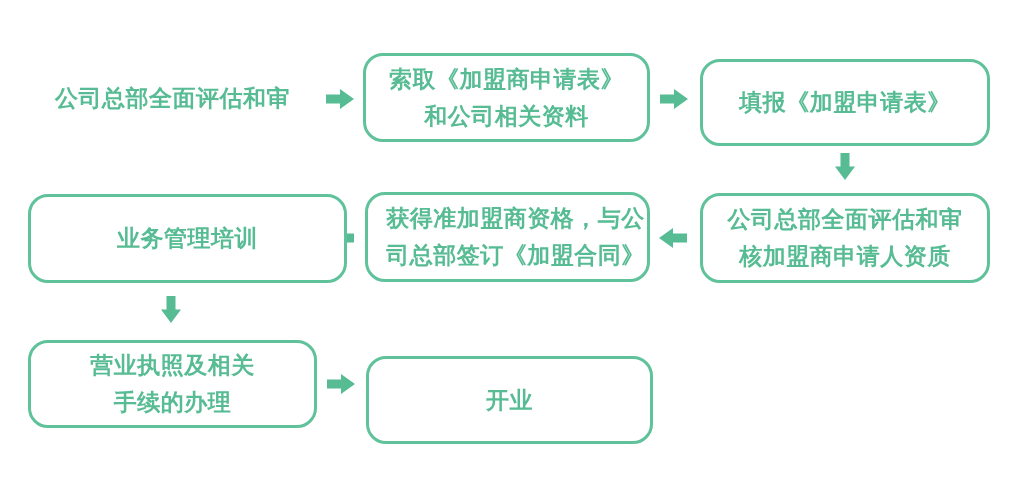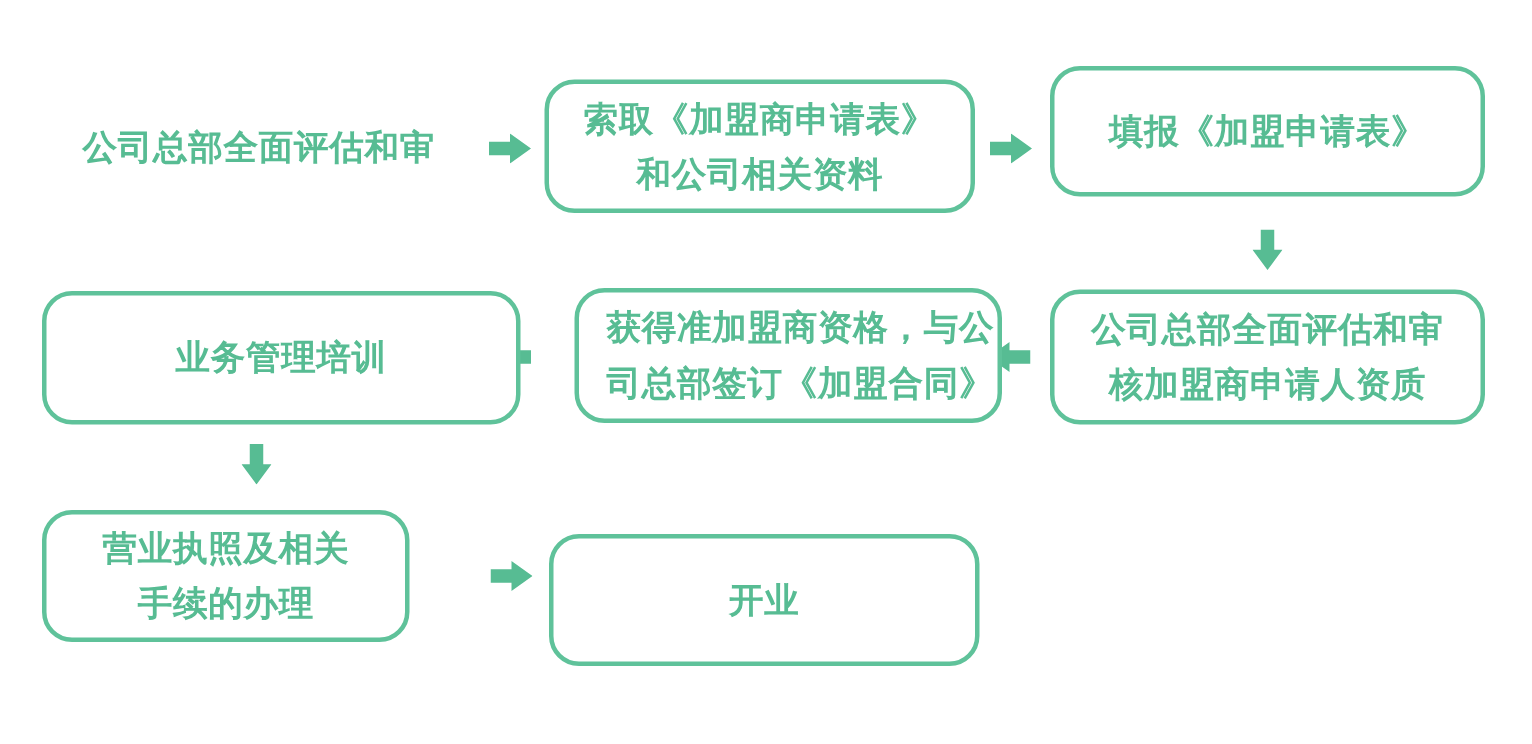--- a/index.html
+++ b/index.html
@@ -39,29 +39,29 @@
   }
   .arrow {
     position: absolute;
     fill: var(--accent);
   }
   
   .pos-step1  { left: 25px;  top: 83px;  width: 295px; height: 30px; }
   .pos-arrow1 { left: 326px; top: 89px;  width: 28px;  height: 20px; }
   .pos-step2  { left: 363px; top: 53px;  width: 287px; height: 89px; }
   .pos-arrow2 { left: 660px; top: 89px;  width: 28px;  height: 20px; }
-  .pos-step3  { left: 700px; top: 44px;  width: 290px; height: 87px; }
+  .pos-step3  { left: 700px; top: 59px;  width: 290px; height: 87px; }
   .pos-arrow3 { left: 835px; top: 153px; width: 20px;  height: 27px; }
   .pos-step4  { left: 700px; top: 193px; width: 290px; height: 90px; }
   .pos-arrow4 { left: 659px; top: 228px; width: 28px;  height: 20px; }
-  .pos-step5  { left: 383px; top: 192px; width: 285px; height: 90px; padding-left: 16px; }
+  .pos-step5  { left: 365px; top: 192px; width: 285px; height: 90px; padding-left: 16px; }
   .pos-arrow5 { left: 326px; top: 228px; width: 28px;  height: 20px; }
   .pos-step6  { left: 28px;  top: 194px; width: 319px; height: 89px; }
   .pos-arrow6 { left: 161px; top: 296px; width: 20px;  height: 27px; }
-  .pos-step7  { left: 28px;  top: 340px; width: 245px; height: 88px; }
+  .pos-step7  { left: 28px;  top: 340px; width: 289px; height: 88px; }
   .pos-arrow7 { left: 327px; top: 374px; width: 28px;  height: 20px; }
   .pos-step8  { left: 366px; top: 340px; width: 287px; height: 88px; margin-top: 16px; }
 </style>
 </head>
 <body>
 
 <div class="canvas">
 
   <div class="node pos-step1">
     <span class="label">公司总部全面评估和审</span>

